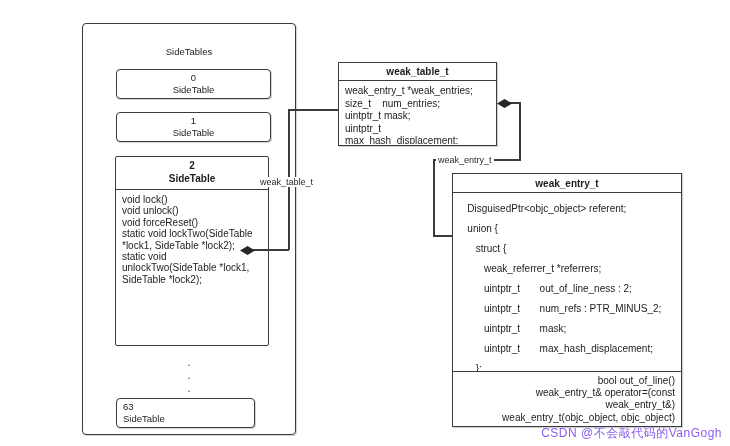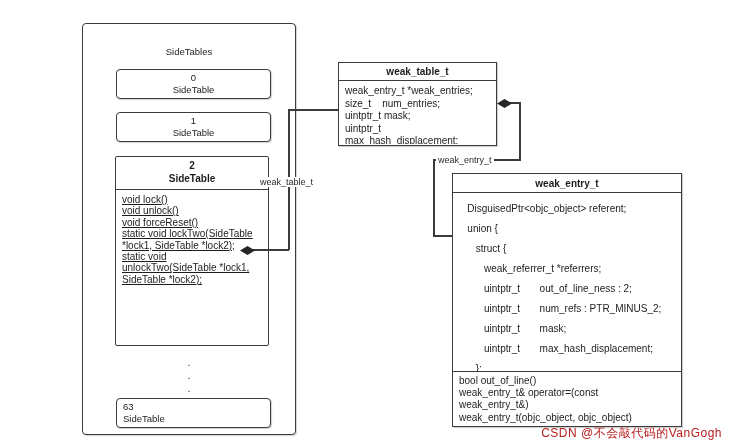--- a/index.html
+++ b/index.html
@@ -28,21 +28,21 @@
   .diamond {
     position:absolute; width:15px; height:9px; background:#262626;
     clip-path:polygon(0 50%,50% 0,100% 50%,50% 100%);
   }
   .conn-label {
     position:absolute; background:#ffffff; font-size:9px; line-height:10px;
     padding:0 2px; color:#2a2a2a;
   }
   .title-label { position:absolute; left:0; right:0; text-align:center; font-size:9.5px; }
   .watermark {
-    position:absolute; right:8px; top:425px; font-size:12px; color:#b91c1c;
+    position:absolute; right:8px; top:425px; font-size:12px; color:#8b5cf6;
     letter-spacing:0.5px;
   }
   .dots { position:absolute; text-align:center; font-size:11px; line-height:13px; white-space:pre; color:#333; }
 </style>
 </head>
 <body>
 
 <div id="canvas">
 
   <div class="box rounded" style="left:54px; top:23px; width:214px; height:412px;margin-left:28px;">
@@ -56,35 +56,35 @@
     <div class="box rounded center2" style="left:33px; top:88px; width:155px; height:30px;">
       <div>1</div>
       <div>SideTable</div>
     </div>
 
     <div class="box slight-round" style="left:32px; top:132px; width:154px; height:190px; box-shadow:none;">
       <div class="center2 divider" style="height:33px; font-weight:bold; font-size:10px; line-height:13px; box-sizing:border-box;">
         <div>2</div>
         <div>SideTable</div>
       </div>
-      <div class="code" style="height:98px; line-height:11.4px; padding-top:4px;text-decoration:underline;">void lock()
+      <div class="code" style="height:98px; line-height:11.4px; padding-top:4px;">void lock()
 void unlock()
 void forceReset()
 static void lockTwo(SideTable
 *lock1, SideTable *lock2);
 static void
 unlockTwo(SideTable *lock1,
 SideTable *lock2);</div>
     </div>
 
     <div class="dots" style="left:0; right:0; top:332px;">.
 .
 .</div>
 
-    <div class="box rounded" style="left:33px; top:374px; width:155px; height:30px; font-size:9.5px; line-height:12px; padding:2px 0 0 6px;">
+    <div class="box rounded" style="left:33px; top:374px; width:139px; height:30px; font-size:9.5px; line-height:12px; padding:2px 0 0 6px;">
       <div>63</div>
       <div>SideTable</div>
     </div>
   </div>
 
   <div class="box" style="left:338px; top:62px; width:159px; height:84px;">
     <div class="hdr" style="height:18px; padding-top:3px;">weak_table_t</div>
     <div class="code" style="height:63px;">weak_entry_t *weak_entries;
 size_t    num_entries;
 uintptr_t mask;
@@ -101,21 +101,21 @@
          uintptr_t       out_of_line_ness : 2;
          uintptr_t       num_refs : PTR_MINUS_2;
          uintptr_t       mask;
          uintptr_t       max_hash_displacement;
       };
       struct {
          weak_referrer_t
 inline_referrers[WEAK_INLINE_COUNT];
       };
    };</div>
-    <div class="code" style="height:52px; line-height:12.2px; padding-top:3px;">bool out_of_line()
+    <div class="code" style="height:52px; line-height:12.2px; padding-top:3px;text-align:right;">bool out_of_line()
 weak_entry_t&amp; operator=(const
 weak_entry_t&amp;)
 weak_entry_t(objc_object, objc_object)</div>
   </div>
 
   <div class="line" style="left:252px; top:249px; width:37px; height:1.5px;"></div>
   <div class="line" style="left:288px; top:110px; width:1.5px; height:140px;"></div>
   <div class="line" style="left:288px; top:109px; width:50px; height:1.5px;"></div>
   <div class="diamond" style="left:240px; top:246px;"></div>
   <div class="conn-label" style="left:258px; top:177px;">weak_table_t</div>

